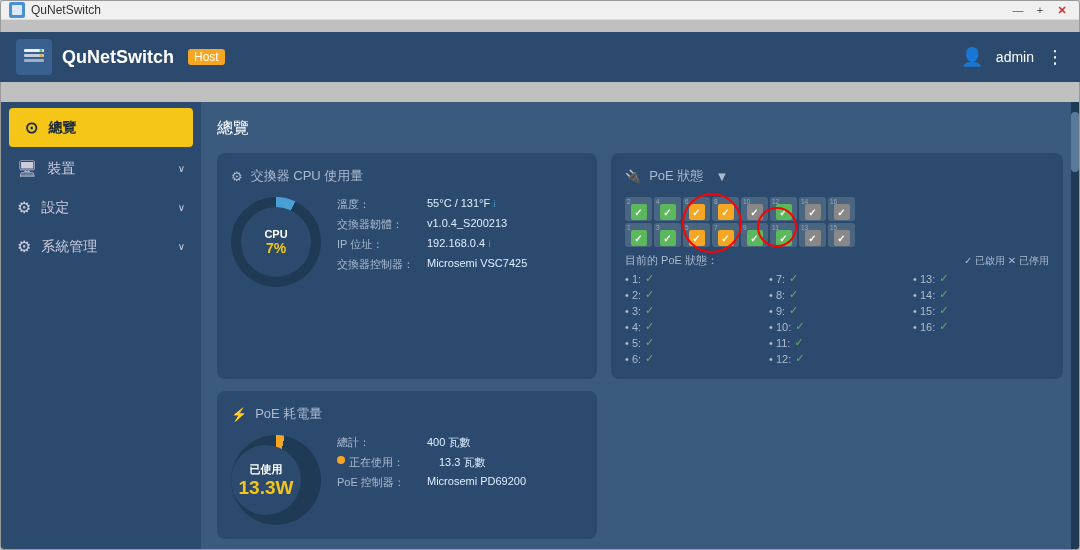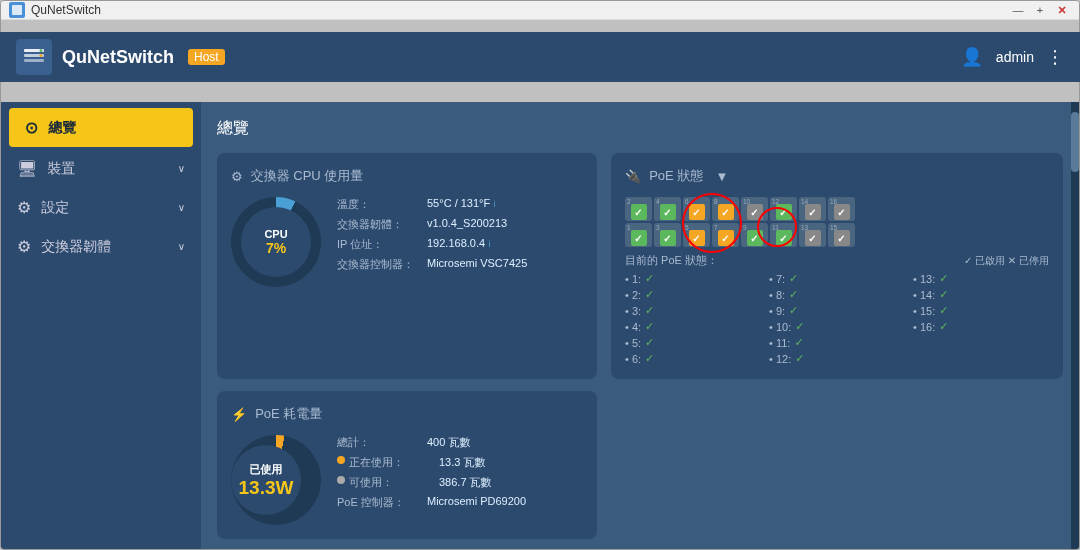--- a/index.html
+++ b/index.html
@@ -411,21 +411,21 @@
       <div class="sidebar-item">
         <div class="sidebar-item-left">
           <span class="sidebar-icon">⚙</span>
           <span>設定</span>
         </div>
         <span style="font-size:10px;">∨</span>
       </div>
       <div class="sidebar-item">
         <div class="sidebar-item-left">
           <span class="sidebar-icon">⚙</span>
-          <span>交換器韌體</span>
+          <span>系統管理</span>
         </div>
         <span style="font-size:10px;">∨</span>
       </div>
     </div>
 
     <div class="content">
       <div class="content-title">總覽</div>
 
       <div class="cards-row">
 
@@ -662,25 +662,20 @@
               <div class="info-row">
                 <span class="info-label">總計：</span>
                 <span class="info-value">400 瓦數</span>
               </div>
               <div class="info-row">
                 <span style="width:8px;height:8px;background:#f5a623;border-radius:50%;display:inline-block;margin-right:4px;margin-top:1px;"></span>
                 <span class="info-label">正在使用：</span>
                 <span class="info-value">13.3 瓦數</span>
               </div>
               <div class="info-row">
-                <span style="width:8px;height:8px;background:#aaa;border-radius:50%;display:inline-block;margin-right:4px;margin-top:1px;"></span>
-                <span class="info-label">可使用：</span>
-                <span class="info-value">386.7 瓦數</span>
-              </div>
-              <div class="info-row">
                 <span class="info-label">PoE 控制器：</span>
                 <span class="info-value">Microsemi PD69200</span>
               </div>
             </div>
           </div>
         </div>
       </div>
 
       <div class="scrollbar-track">
         <div class="scrollbar-thumb"></div>

